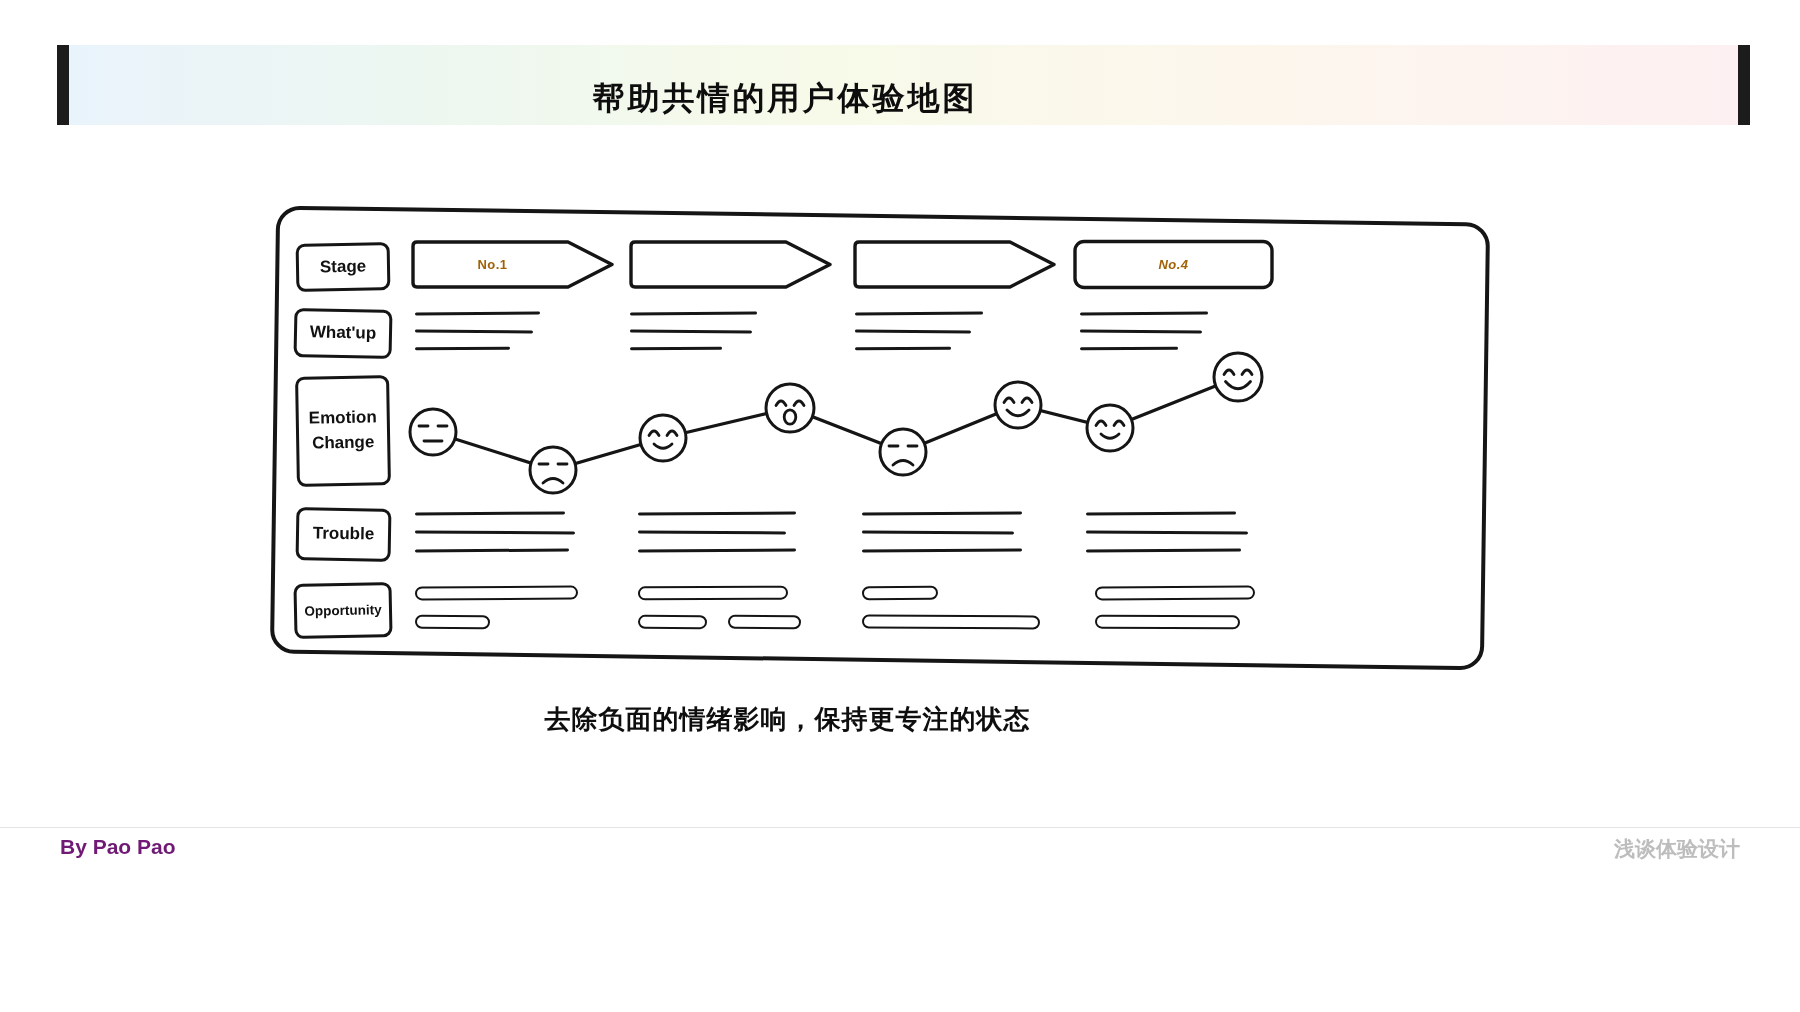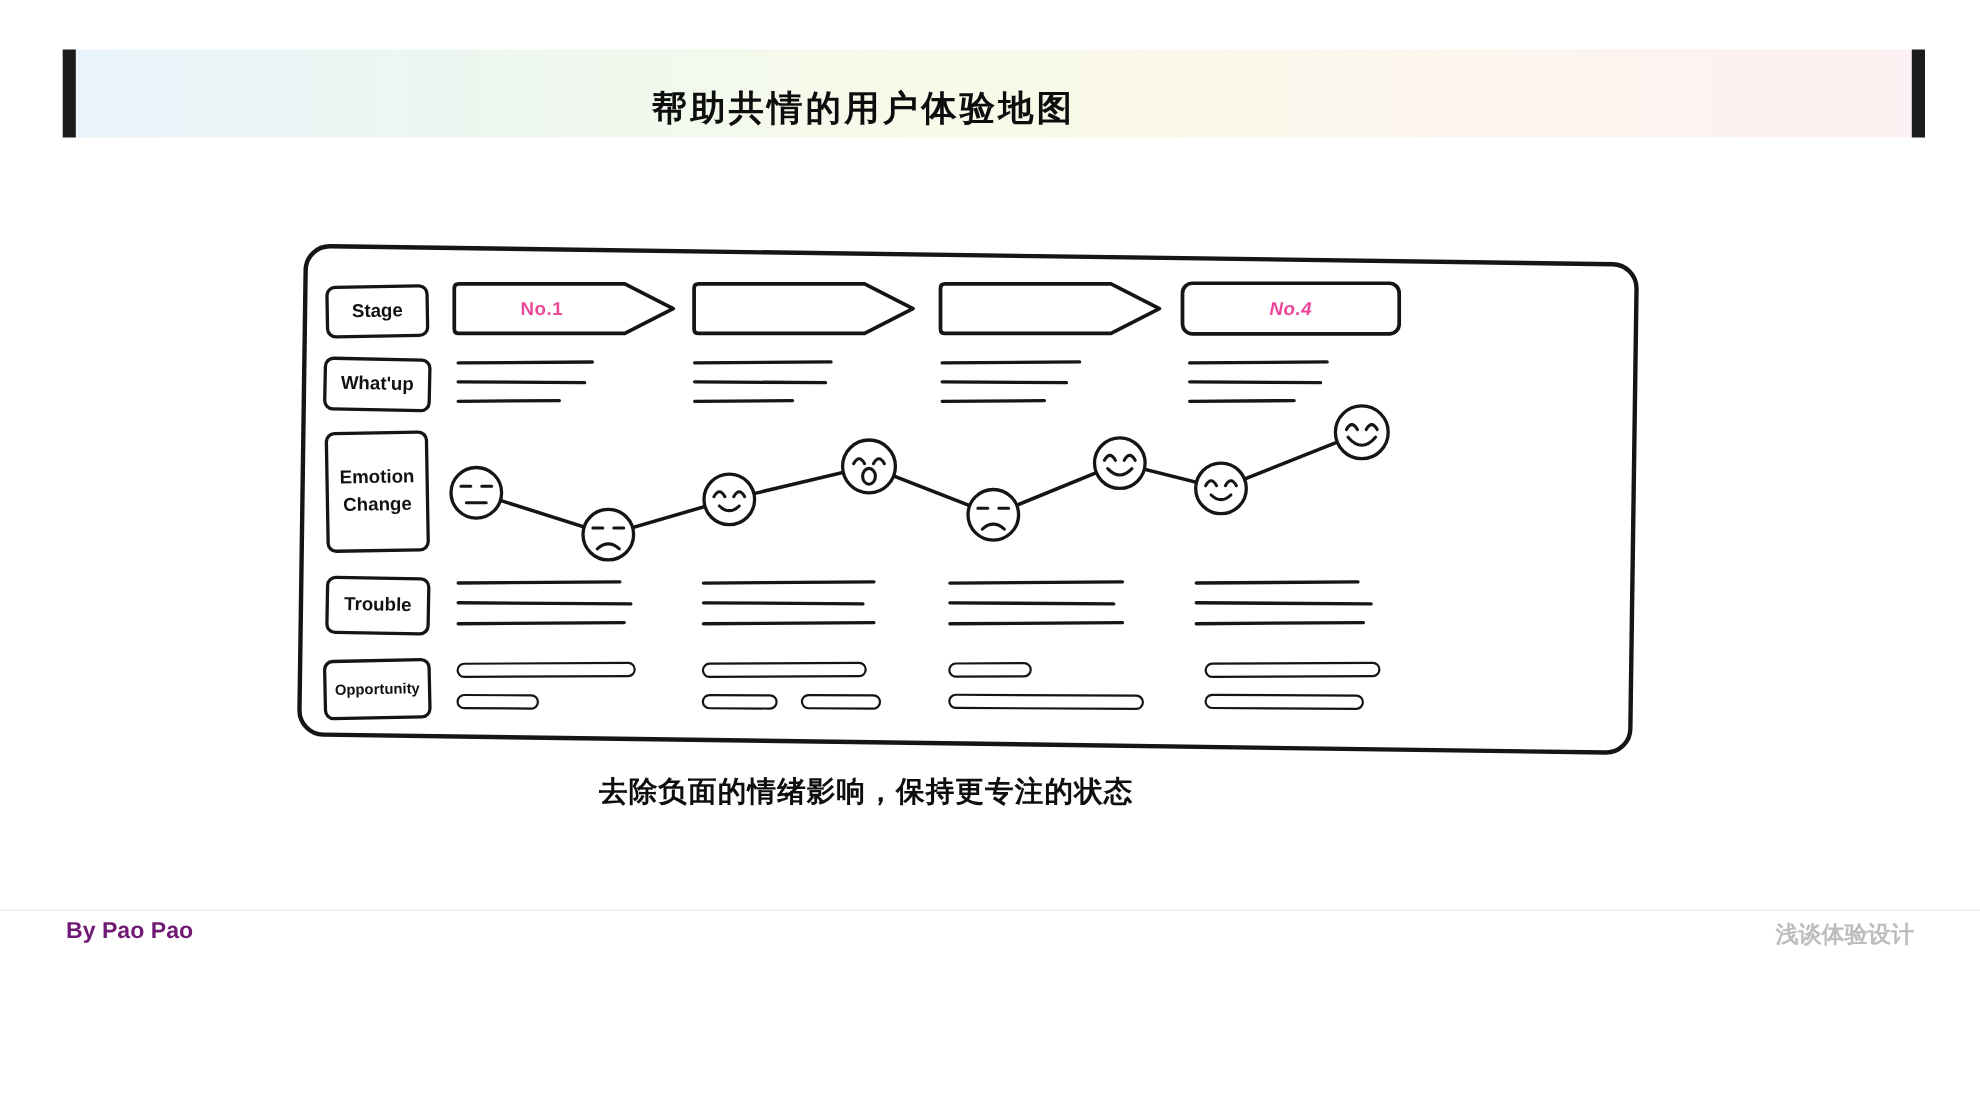--- a/index.html
+++ b/index.html
@@ -18,39 +18,39 @@
   .banner-bg { flex:1; height:80px;
     background:linear-gradient(90deg,#e9f3fb 0%,#edf7f0 22%,#f7fae9 45%,#fcf7ec 68%,#fdf0f2 100%);
   }
   .page-title {
     position:absolute; left:0; top:62px; width:1570px;
     text-align:center; font-size:32px; line-height:44px;
     font-weight:900; letter-spacing:3px; color:#0d0d0d;margin-top:14px;
   }
 
   
-  .map { position:absolute; left:265px; top:216px; width:1230px; height:485px; }
+  .map { position:absolute; left:265px; top:200px; width:1230px; height:485px; }
   .map-outline { position:absolute; left:0; top:0; }
 
   .row-label {
     position:absolute; border:3px solid #151515; border-radius:9px; background:#fff;
     display:flex; align-items:center; justify-content:center;
     font-weight:800; color:#111; text-align:center; line-height:1.45;
   }
   .lbl-stage       { left:31px; top:43px;  width:94px; height:48px;  font-size:17px; transform:rotate(-1deg); }
   .lbl-whatup      { left:29px; top:109px; width:98px; height:49px;  font-size:17px; transform:rotate(1.2deg); }
   .lbl-emotion     { left:31px; top:176px; width:94px; height:110px; font-size:17px; transform:rotate(-1deg); padding:0 6px; }
   .lbl-trouble     { left:31px; top:308px; width:95px; height:53px;  font-size:17px; transform:rotate(1deg); }
   .lbl-opportunity { left:29px; top:383px; width:98px; height:55px;  font-size:13.5px; transform:rotate(-1.2deg); }
 
   .stage-box { position:absolute; top:38px; width:206px; height:53px; }
   .stage-label {
     position:absolute; left:0; top:0; height:53px;
     display:flex; align-items:center; justify-content:center;
-    font-weight:800; font-size:17px; color:#ec4899; letter-spacing:0.5px;
+    font-weight:800; font-size:13px; color:#a16207; letter-spacing:0.5px;
   }
 
   .sketch-line { position:absolute; height:3px; background:#161616; border-radius:2px; }
   .sketch-bar  { position:absolute; height:14px; background:#fff; border:2.6px solid #141414; border-radius:7px; }
 
   .emotion-chart { position:absolute; left:135px; top:150px; }
 
   
   .caption {
     position:absolute; top:702px; left:0; width:1575px;

